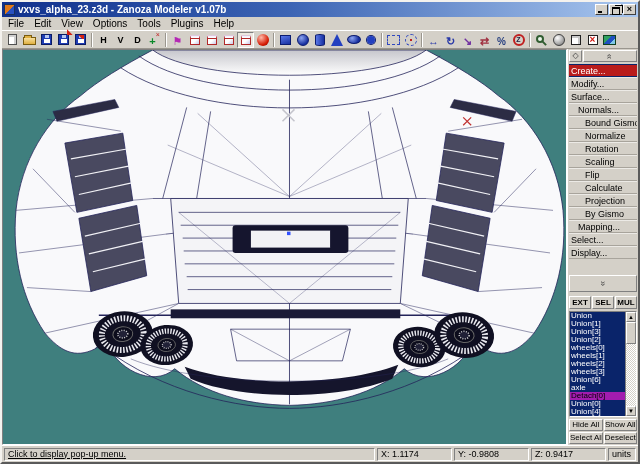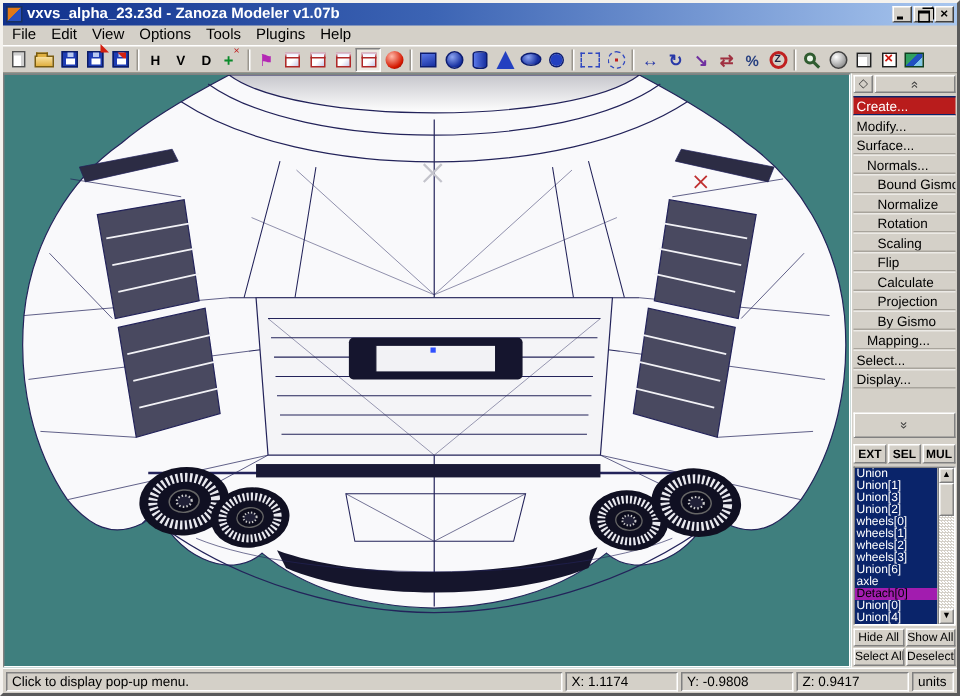--- a/index.html
+++ b/index.html
@@ -87,21 +87,21 @@
   .objrow.sel{background:#0a246a;color:#fff;}
   .vsb{width:11px;flex:0 0 auto;background:#d4d0c8;display:flex;flex-direction:column;border-left:1px solid #808080;}
   .vsb .arr{height:10px;background:#d4d0c8;border:1px solid;border-color:#fff #808080 #808080 #fff;font-size:6px;line-height:8px;text-align:center;color:#000;}
   .vsb .track{flex:1;background:repeating-conic-gradient(#fff 0 25%,#d4d0c8 0 50%) 0 0/2px 2px;position:relative;}
   .vsb .thumb{position:absolute;top:0;left:0;right:0;height:22px;background:#d4d0c8;border:1px solid;border-color:#fff #808080 #808080 #fff;}
   .objbtns{display:grid;grid-template-columns:1fr 1fr;gap:1px;margin:2px 0 1px 0;flex:0 0 auto;}
   .objbtns .btn{height:12px;font-size:8px;line-height:10px;text-align:center;background:#d4d0c8;border:1px solid;border-color:#fff #808080 #808080 #fff;color:#000;padding:0;white-space:nowrap;overflow:hidden;}
   
   .statusbar{height:17px;flex:0 0 auto;display:flex;align-items:center;gap:2px;padding:1px 2px;border-top:1px solid #fff;}
   .spanel{height:13px;border:1px solid;border-color:#808080 #fff #fff #808080;font-size:9px;line-height:11px;padding:0 3px;color:#000;white-space:nowrap;overflow:hidden;}
-  .spanel.msg{flex:1;}
+  .spanel.msg{flex:1;text-decoration:underline;}
   .spanel.coord{width:75px;flex:0 0 auto;}
   .spanel.units{width:28px;flex:0 0 auto;}
 </style>
 </head>
 <body>
 
 <div class="window">
 
   <div class="titlebar">
     <span class="appicon"></span>

